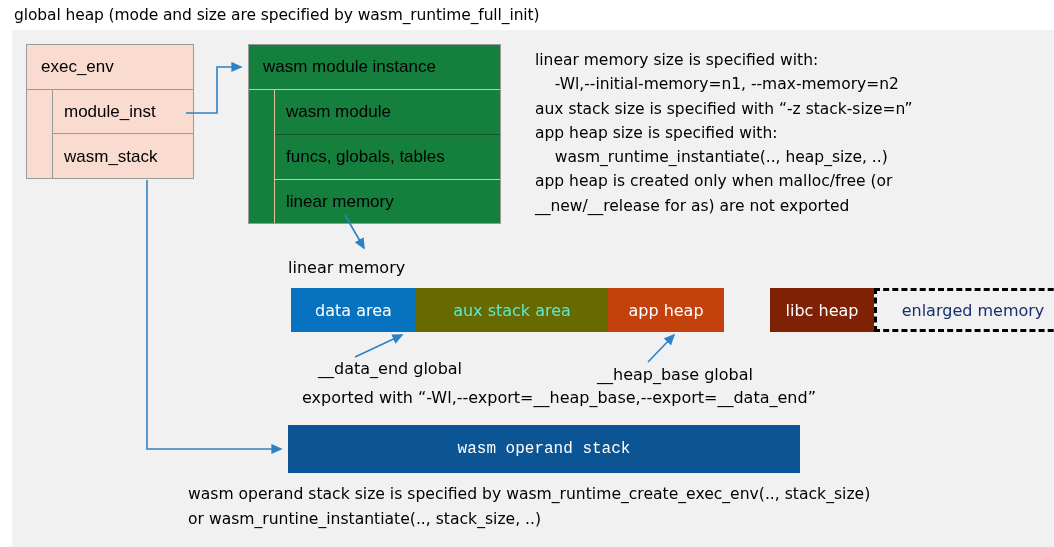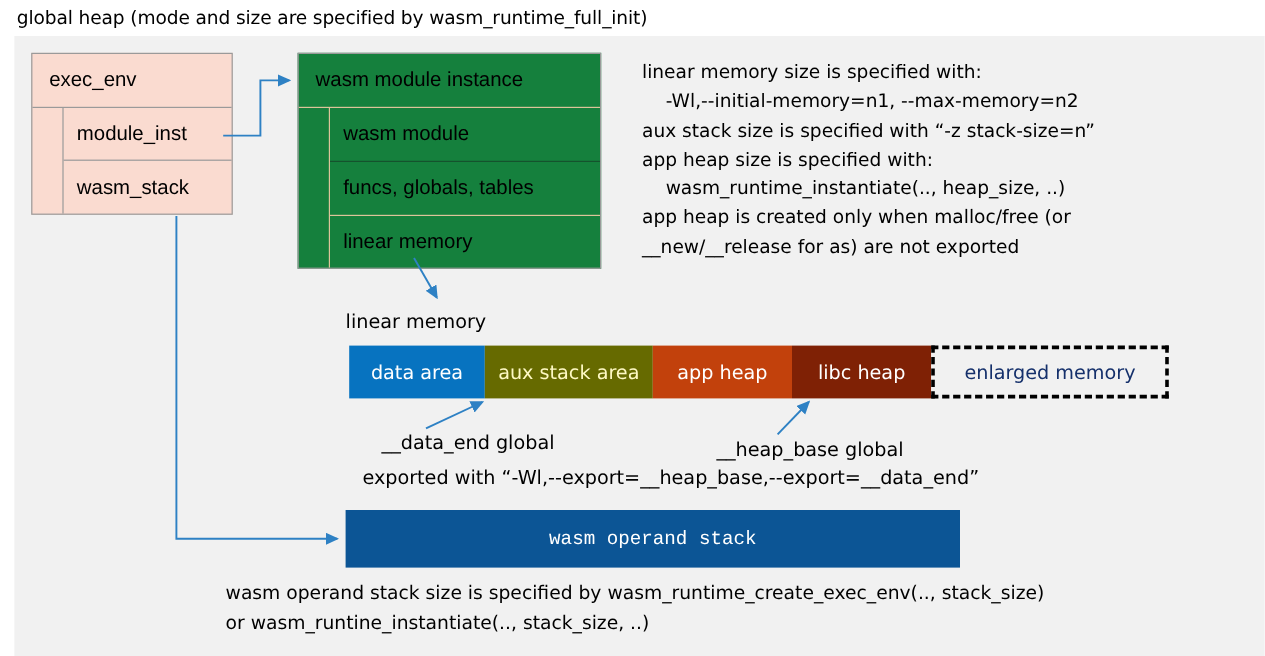--- a/index.html
+++ b/index.html
@@ -244,24 +244,24 @@
 <div class="right-note">linear memory size is specified with:
     -Wl,--initial-memory=n1, --max-memory=n2
 aux stack size is specified with “-z stack-size=n”
 app heap size is specified with:
     wasm_runtime_instantiate(.., heap_size, ..)
 app heap is created only when malloc/free (or
 __new/__release for as) are not exported</div>
 
 <div class="lm-label">linear memory</div>
 <div class="membar" id="membar">
-    <div class="seg" style="width: 113px; background: rgb(7, 115, 192); color: rgb(255, 255, 255);">data area</div>
-    <div class="seg" style="width: 140px; background: rgb(102, 106, 0); color: #fef9c3;">aux stack area</div>
+    <div class="seg" style="width: 125px; background: rgb(7, 115, 192); color: rgb(255, 255, 255);">data area</div>
+    <div class="seg" style="width: 192px; background: rgb(102, 106, 0); color: #5eead4;">aux stack area</div>
     <div class="seg" style="width: 116px; background: #c2410c; color: rgb(255, 255, 255);">app heap</div>
-    <div class="seg" style="width: 116px; background: rgb(127, 33, 5); color: rgb(255, 255, 255);">libc heap</div>
+    <div class="seg" style="width: 104px; background: rgb(127, 33, 5); color: rgb(255, 255, 255); margin-left: 46px;">libc heap</div>
     <div class="seg enlarged" style="width: 198px; color: rgb(21, 48, 107);">enlarged memory</div>
   </div>
 
 <div class="anno anno-data-end">__data_end global</div>
 <div class="anno anno-heap-base">__heap_base global</div>
 <div class="anno anno-exported">exported with “-Wl,--export=__heap_base,--export=__data_end”</div>
 
 <div class="opstack" style="background: rgb(12, 85, 149);">wasm operand stack</div>
 
 <div class="bottom-note">wasm operand stack size is specified by wasm_runtime_create_exec_env(.., stack_size)

